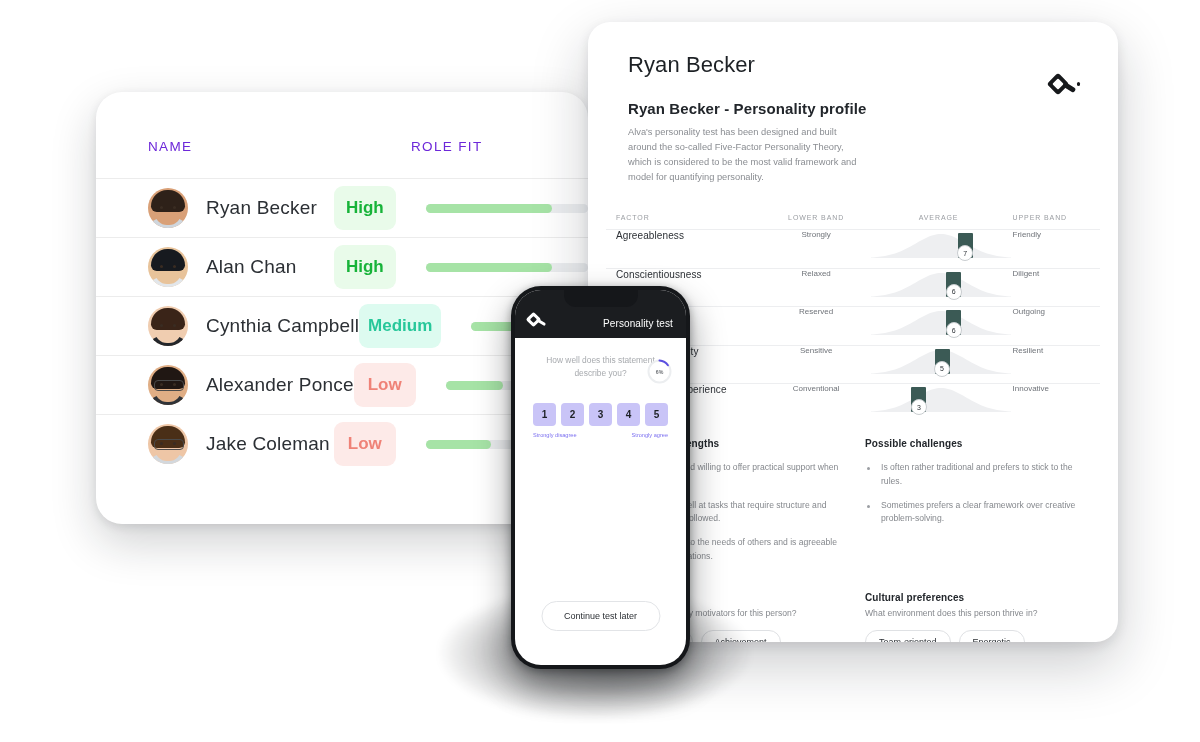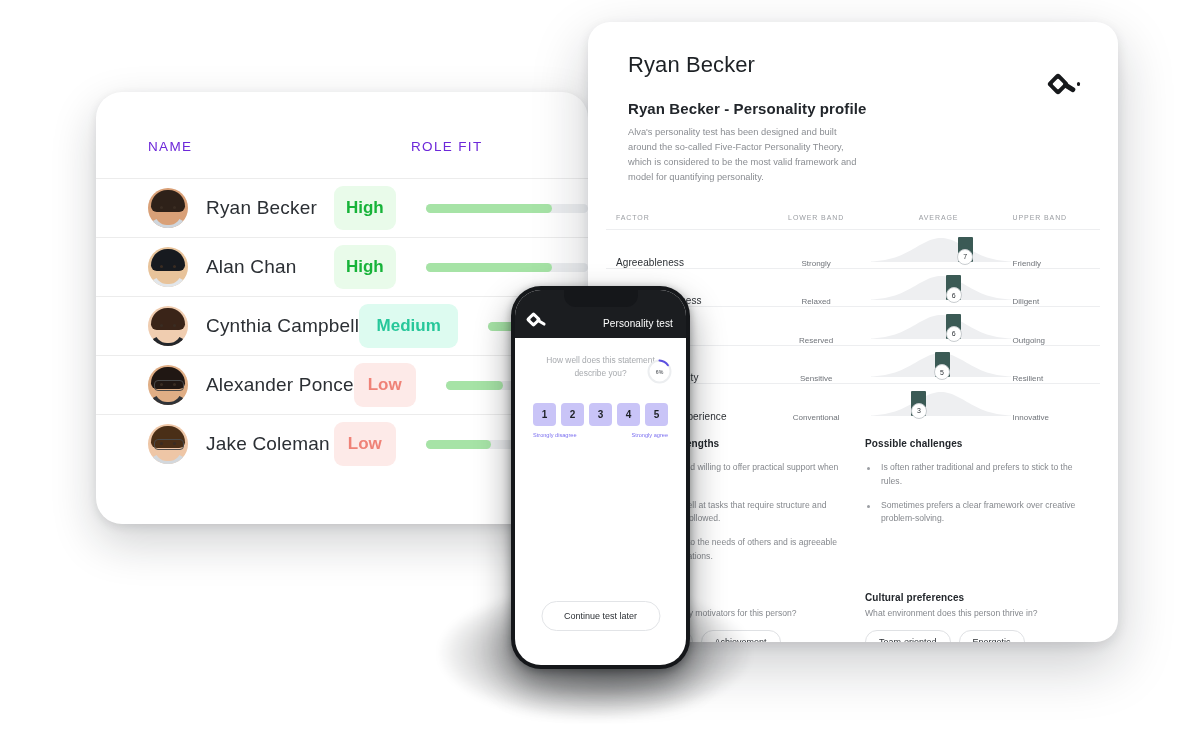--- a/index.html
+++ b/index.html
@@ -43,21 +43,21 @@
   .avatar .glasses{position:absolute;top:15px;left:6px;width:28px;height:9px;
     border:1.4px solid #4a4a4a;border-radius:4px;}
   .name{
     font-size:19px;color:#2b2f34;letter-spacing:.2px;white-space:nowrap;
     width:205px;
   }
   .badge{
     width:62px;height:44px;border-radius:9px;display:flex;align-items:center;
     justify-content:center;font-size:17px;font-weight:700;flex:none;
   }
-  .badge.wide{width:99px;}
+  .badge.wide{width:82px;}
   .bar-wrap{margin-left:30px;width:260px;height:9px;border-radius:5px;background:#eceef0;}
   .bar{height:9px;border-radius:5px;background:#a6e3a6;}
 
   
   .profile-card{
     position:absolute; left:588px; top:22px; width:530px; height:620px;
     background:#fff; border-radius:22px;
     box-shadow:0 22px 56px rgba(20,24,30,.22), 0 4px 12px rgba(20,24,30,.10);
     z-index:2; overflow:hidden;
   }
@@ -83,21 +83,21 @@
   .logo .dot{position:absolute;right:0;top:8px;width:3.5px;height:3.5px;border-radius:50%;background:#17191c;}
 
   
   .ftable{margin-top:20px;padding:0 18px;}
   .fhead{display:flex;align-items:center;height:24px;}
   .fth{font-size:7px;letter-spacing:.9px;color:#9a9da2;text-transform:uppercase;}
   .c1{width:150px;padding-left:10px;}
   .c2{width:112px;text-align:center;}
   .c3{width:140px;text-align:center;}
   .c4{width:90px;text-align:left;padding-left:6px;}
-  .frow{display:flex;align-items:flex-end;height:37.5px;border-top:1px solid #edeef0;}
+  .frow{display:flex;align-items:flex-start;height:37.5px;border-top:1px solid #edeef0;}
   .fname{font-size:10px;color:#2c3035;padding-left:10px;width:150px;letter-spacing:.1px;}
   .fband{font-size:8px;color:#6f7379;width:112px;text-align:center;}
   .fband.up{width:90px;text-align:left;padding-left:6px;}
   .curve{width:140px;height:34px;position:relative;}
   .curve svg{position:absolute;left:0;top:0;}
   .marker{
     position:absolute;top:3px;width:15px;height:25px;background:#3b5a55;border-radius:1px;
   }
   .marker .pill{
     position:absolute;left:50%;top:12px;transform:translateX(-50%);

